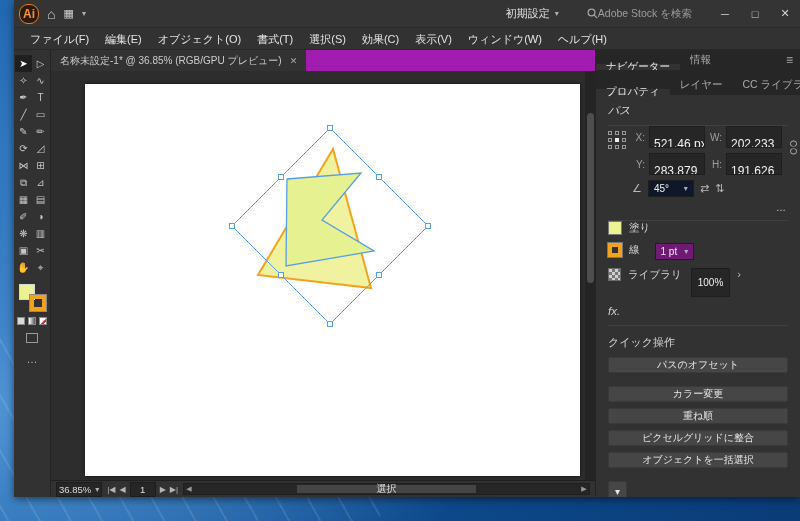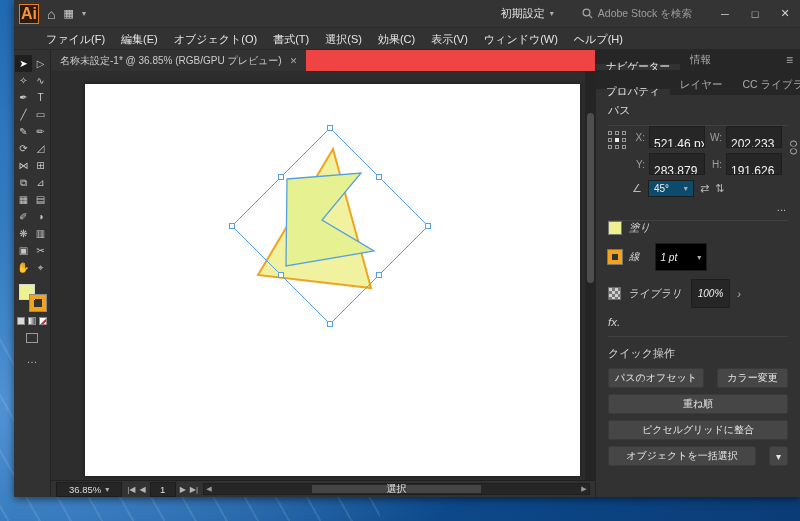--- a/index.html
+++ b/index.html
@@ -15,35 +15,35 @@
   .beam { position:absolute; left:-40px; bottom:-60px; width:420px; height:260px;
     background:repeating-linear-gradient(62deg, rgba(255,255,255,.10) 0 2px, transparent 2px 26px);
     transform:skewY(-6deg); pointer-events:none; }
 
   .app-window { position:absolute; left:14px; top:0; width:786px; height:497px;
     background:#323232; box-shadow:0 2px 8px rgba(0,0,0,.55); display:flex; flex-direction:column; }
 
   
   .titlebar { height:28px; background:#343434; display:flex; align-items:center; gap:8px;
     padding-left:5px; flex:none; border-bottom:1px solid #2a2a2a; }
-  .ai-logo { width:20px; height:20px; border:1px solid #e87d1e; border-radius:0;
-    background:#2c1a0a; color:#f79433; font-weight:bold; font-size:16px;
+  .ai-logo { width:20px; height:20px; border:1px solid #e87d1e; border-radius:9px;
+    background:#2c1a0a; color:#f79433; font-weight:bold; font-size:12px;
     display:flex; align-items:center; justify-content:center; }
   .tb-icon { color:#cfcfcf; font-size:14px; line-height:1; }
   .chev { color:#b0b0b0; font-size:8px; }
   .tb-spacer { flex:1; }
   .workspace { display:flex; align-items:center; gap:5px; color:#e3e3e3; font-size:11px; padding:0 10px; }
-  .searchbox { display:flex; align-items:center; gap:5px; color:#9d9d9d; font-size:10.5px; padding:0 10px; }
+  .searchbox { display:flex; align-items:center; color:#9d9d9d; font-size:10.5px; padding:0 10px; }
   .win-btns { display:flex; height:28px; }
   .win-btn { width:30px; display:flex; align-items:center; justify-content:center;
     color:#d2d2d2; font-size:11px; }
 
   
   .menubar { height:22px; background:#323232; border-bottom:1px solid #282828;
-    display:flex; align-items:center; padding-left:24px; flex:none; }
+    display:flex; align-items:center; padding-left:8px; flex:none; }
   .menu-item { color:#e4e4e4; font-size:11px; padding:0 8px; line-height:22px; white-space:nowrap; }
 
   
   .main { flex:1; display:flex; min-height:0; }
 
   
   .tool-panel { width:37px; background:#323232; border-right:1px solid #242424;
     display:flex; flex-direction:column; align-items:center; padding-top:5px; flex:none; }
   .tool-grid { display:grid; grid-template-columns:17px 17px; justify-items:center; }
   .tool { width:17px; height:17px; display:flex; align-items:center; justify-content:center;
@@ -59,37 +59,37 @@
   .mini.color { background:#dadada; }
   .mini.gradient { background:linear-gradient(90deg,#fff,#555); }
   .mini.none { background:#fff; position:relative; overflow:hidden; }
   .mini.none::after { content:""; position:absolute; left:-2px; top:3px; width:12px; height:1.5px;
     background:#d02020; transform:rotate(-45deg); }
   .drawmode { width:12px; height:10px; border:1px solid #9a9a9a; margin-top:8px; }
   .tool-more { color:#b5b5b5; font-size:11px; margin-top:10px; }
 
   
   .center-col { flex:1; display:flex; flex-direction:column; min-width:0; background:#262626; }
-  .tabstrip { height:21px; background:#ef4444; display:flex; align-items:stretch; flex:none; }
+  .tabstrip { height:21px; background:#a21caf; display:flex; align-items:stretch; flex:none; }
   .doc-tab { background:#323232; display:flex; align-items:center; gap:8px; padding:0 9px;
     color:#cccccc; font-size:10px; white-space:nowrap; }
   .doc-close { color:#a8a8a8; font-size:9px; }
   .canvas { flex:1; position:relative; background:#2d2d2d; overflow:hidden; }
   .artboard { position:absolute; left:34px; top:13px; width:495px; height:392px;
     background:#ffffff; box-shadow:0 0 4px rgba(0,0,0,.5); }
   .canvas-svg { position:absolute; left:0; top:0; pointer-events:none; }
   .v-scrollbar { position:absolute; right:0; top:0; bottom:0; width:10px; background:#242424; }
   .v-thumb { position:absolute; left:1.5px; width:7px; top:42px; height:170px;
     background:#4e4e4e; border-radius:4px; }
 
   
   .statusbar { height:17px; background:#323232; border-top:1px solid #202020;
     display:flex; align-items:center; gap:5px; padding:0 5px; flex:none; }
   .zoom-box { display:flex; align-items:center; gap:4px; background:#262626; border:1px solid #1d1d1d;
-    color:#dedede; font-size:9.5px; padding:1px 12px; }
+    color:#dedede; font-size:9.5px; padding:1px 2px; }
   .nav-cluster { display:flex; align-items:center; gap:4px; color:#b5b5b5; font-size:8px; }
   .page-box { background:#262626; border:1px solid #1d1d1d; color:#e0e0e0; font-size:9.5px;
     width:26px; text-align:center; padding:1px 0; }
   .h-scroll { flex:1; position:relative; height:12px; background:#262626; border:1px solid #1f1f1f;
     display:flex; align-items:center; }
   .h-thumb { position:absolute; left:28%; width:44%; top:1px; bottom:1px; background:#454545; }
   .scroll-arrow { color:#9a9a9a; font-size:7px; width:10px; text-align:center; z-index:1; }
   .tool-status { position:absolute; left:0; right:0; text-align:center; color:#e0e0e0;
     font-size:10px; z-index:1; }
 
@@ -97,60 +97,60 @@
   .right-panel { width:205px; background:#323232; border-left:1px solid #242424;
     display:flex; flex-direction:column; flex:none; font-size:11px; }
   .panel-tabstrip { height:20px; background:#262626; display:flex; align-items:stretch; flex:none; }
   .panel-tab { display:flex; align-items:center; padding:0 10px; color:#ababab; font-size:10.5px;
     white-space:nowrap; }
   .panel-tab.active { background:#323232; color:#ececec;margin-top:14px; }
   .tab-fill { flex:1; }
   .hamburger { color:#a8a8a8; font-size:12px; display:flex; align-items:center; padding:0 7px; }
   .panel-gap { height:5px; background:#262626; flex:none; }
   .panel-body { flex:1; overflow:hidden; padding:0 12px; }
-  .sec-row { border-bottom:1px solid #404040; }
+  .sec-row { border-bottom:1px solid #404040;font-style:italic; }
   .object-type { color:#e2e2e2; font-size:11px; padding:8px 0 7px; }
   .sec-header { color:#d6d6d6; font-size:11px; padding:9px 0 7px; }
 
   .xform-body { display:flex; gap:6px; align-items:flex-start; }
   .ref-locator { display:grid; grid-template-columns:repeat(3,4px); grid-template-rows:repeat(3,4px);
     gap:3px; margin-top:5px; }
   .ref-dot { width:4px; height:4px; border:1px solid #9a9a9a; }
   .ref-dot.sel { background:#ececec; border-color:#ececec; }
   .xform-fields { flex:1; }
   .fld-row { display:flex; align-items:center; gap:4px; margin-bottom:5px; }
   .fld-label { color:#9f9f9f; font-size:10px; width:13px; text-align:right; }
   .fld-box { background:#262626; border:1px solid #1e1e1e; color:#f2f2f2; font-size:12px;
     height:17px; line-height:15px; padding:10px 4px; width:56px; white-space:nowrap; overflow:hidden; }
   .chain-col { width:12px; display:flex; align-items:center; margin-top:14px; }
   .angle-row { display:flex; align-items:center; gap:6px; margin:2px 0 4px; }
   .angle-glyph { color:#b8b8b8; font-size:11px; }
-  .angle-box { background:#0c4a6e; border:1px solid #1e1e1e; color:#f2f2f2; font-size:10px;
+  .angle-box { background:#0f172a; border:1px solid #1e1e1e; color:#f2f2f2; font-size:10px;
     height:17px; line-height:15px; padding:0 5px; width:46px; display:flex; align-items:center;
     justify-content:space-between; }
   .flip-icon { color:#b5b5b5; font-size:11px; }
   .more-row { text-align:right; color:#bdbdbd; font-size:11px; padding:0 2px 7px; }
 
-  .app-row { display:flex; align-items:center; gap:7px; margin-bottom:8px;font-style:italic; }
+  .app-row { display:flex; align-items:flex-start; gap:7px; margin-bottom:8px; }
   .app-swatch-fill { width:14px; height:14px; border:1px solid #777; }
   .app-swatch-stroke { width:14px; height:14px; border:4px solid #f2a31e; outline:1px solid #777; }
   .app-label { color:#d9d9d9; font-size:10.5px; }
-  .stroke-box { margin-left:8px; background:#000000; border:1px solid #1e1e1e; color:#f0f0f0;
-    font-size:10px; height:28px; display:flex; align-items:center; gap:20px; padding:0 5px; }
+  .stroke-box { margin-left:8px; background:#701a75; border:1px solid #1e1e1e; color:#f0f0f0;
+    font-size:10px; height:17px; display:flex; align-items:center; gap:7px; padding:0 5px; }
   .opacity-swatch { width:13px; height:13px; border:1px solid #6c6c6c;
     background-image:linear-gradient(45deg,#777 25%,transparent 25%,transparent 75%,#777 75%),
       linear-gradient(45deg,#777 25%,transparent 25%,transparent 75%,#777 75%);
     background-size:6px 6px; background-position:0 0,3px 3px; background-color:#cfcfcf; }
   .opacity-box { margin-left:2px; background:#262626; border:1px solid #1e1e1e; color:#f0f0f0;
     font-size:10px; height:29px; display:flex; align-items:center; padding:0 6px; }
   .chev-right { color:#b5b5b5; font-size:11px; }
   .fx-label { color:#cfcfcf; font-style:italic; font-size:11.5px; padding-bottom:8px; }
 
   .qa-rows { padding-bottom:10px; }
-  .qa-row { display:flex; gap:13px; margin-bottom:6px; }
+  .qa-row { display:flex; gap:13px; margin-bottom:6px;flex-direction:column; }
   .qa-btn { background:#464646; border:1px solid #3a3a3a; border-radius:2px; color:#e6e6e6;
     font-size:10px; height:20px; display:flex; align-items:center; justify-content:center;
     white-space:nowrap; padding:0 6px; }
   .grow { flex:1; }
   .qa-dd { width:19px; flex:none; }
 </style>
 </head>
 <body>
 
 <div class="beam"></div>

